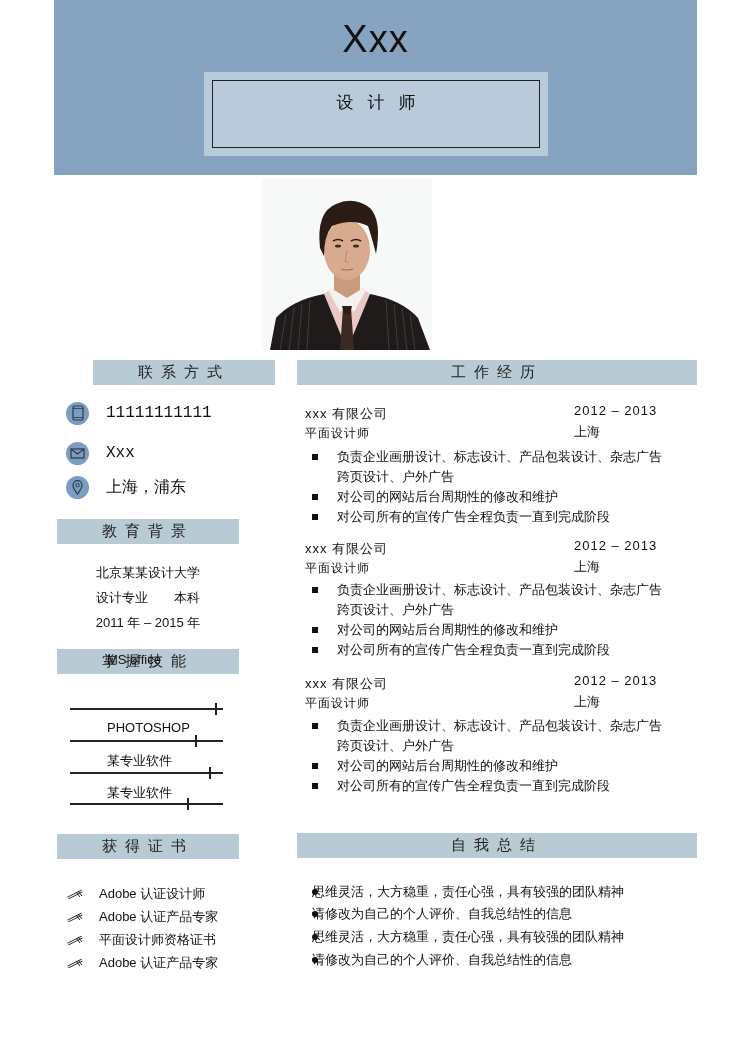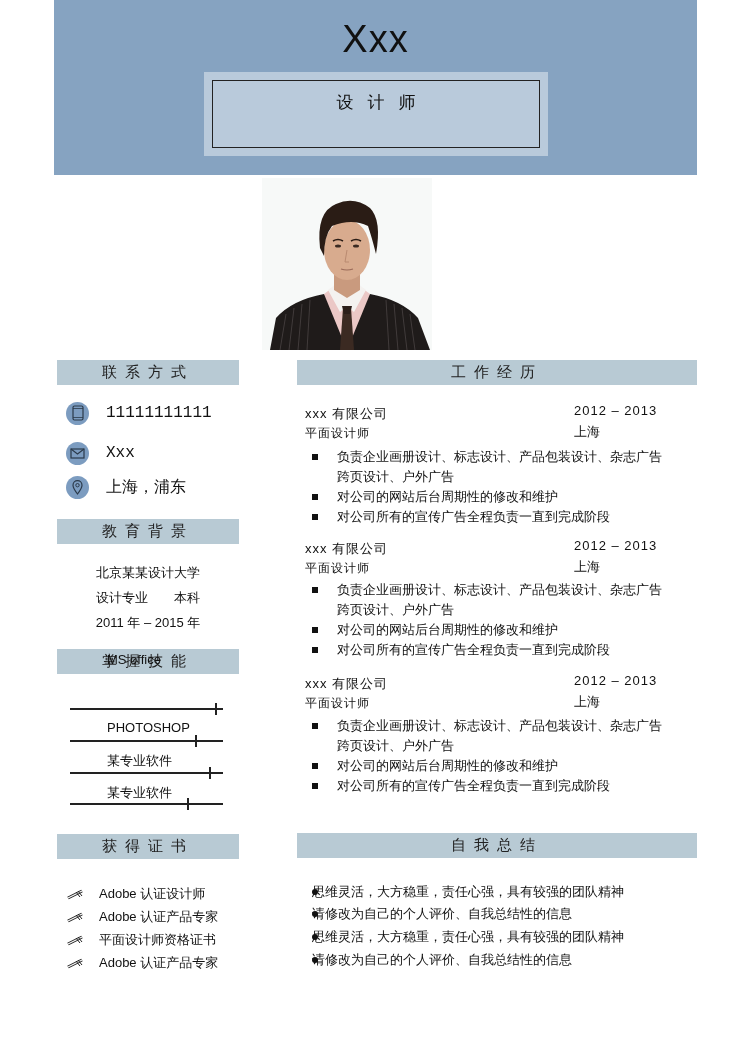--- a/index.html
+++ b/index.html
@@ -129,21 +129,21 @@
     <ellipse cx="76" cy="68" rx="3" ry="1.5" fill="#3a2a22"></ellipse>
     <ellipse cx="94" cy="68" rx="3" ry="1.5" fill="#3a2a22"></ellipse>
     <path d="M71 63 Q76 60 81 63" stroke="#2a1c15" stroke-width="1.5" fill="none"></path>
     <path d="M89 63 Q94 60 99 63" stroke="#2a1c15" stroke-width="1.5" fill="none"></path>
 
     <path d="M79 91 Q85 93 91 91" stroke="#9a6a58" stroke-width="1.2" fill="none"></path>
     <path d="M85 72 L83 84 L87 84" stroke="#b98a70" stroke-width="1" fill="none"></path>
   </svg>
 </div>
 
-<div class="bar left" style="top:360px;">联系方式</div>
+<div class="bar left" style="top:360px;margin-left:36px;">联系方式</div>
 
 <div class="contact-row" style="top:401px;">
   <div class="icon-circle">
     <svg width="12" height="16" viewBox="0 0 12 16">
         <rect x="1" y="1" width="10" height="14" rx="1.5" fill="none" stroke="#2b3a4a" stroke-width="1.2"></rect>
         <line x1="1" y1="3.5" x2="11" y2="3.5" stroke="#2b3a4a" stroke-width="0.8"></line>
         <line x1="1" y1="12.5" x2="11" y2="12.5" stroke="#2b3a4a" stroke-width="0.8"></line>
       </svg>
   </div>
   <span class="contact-text">11111111111</span>

